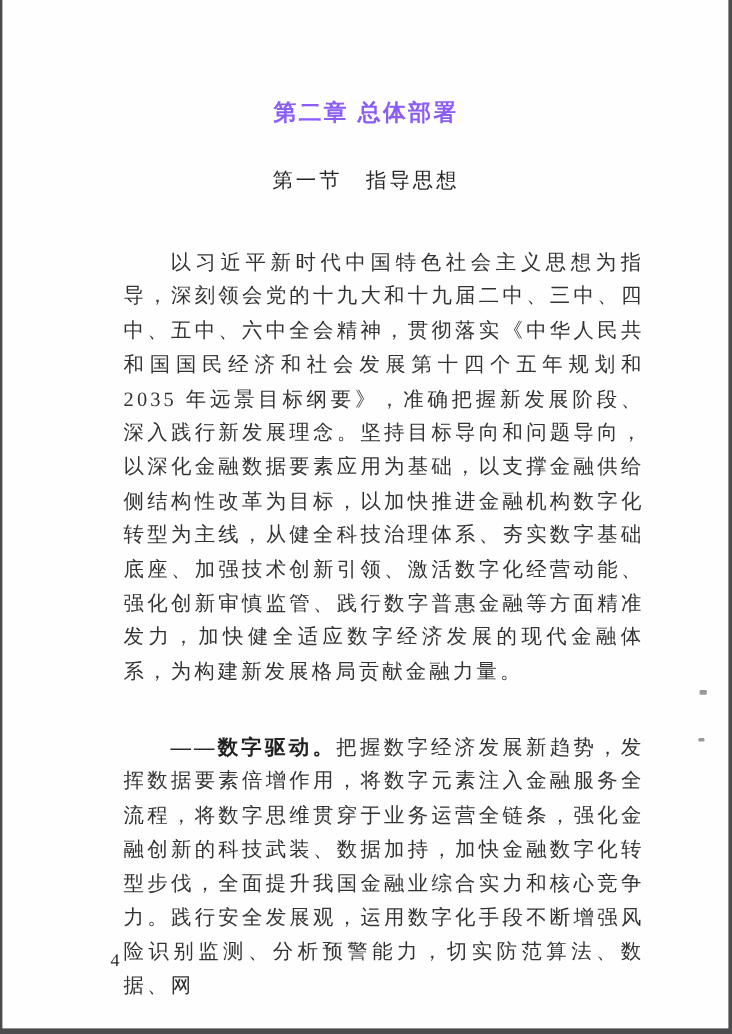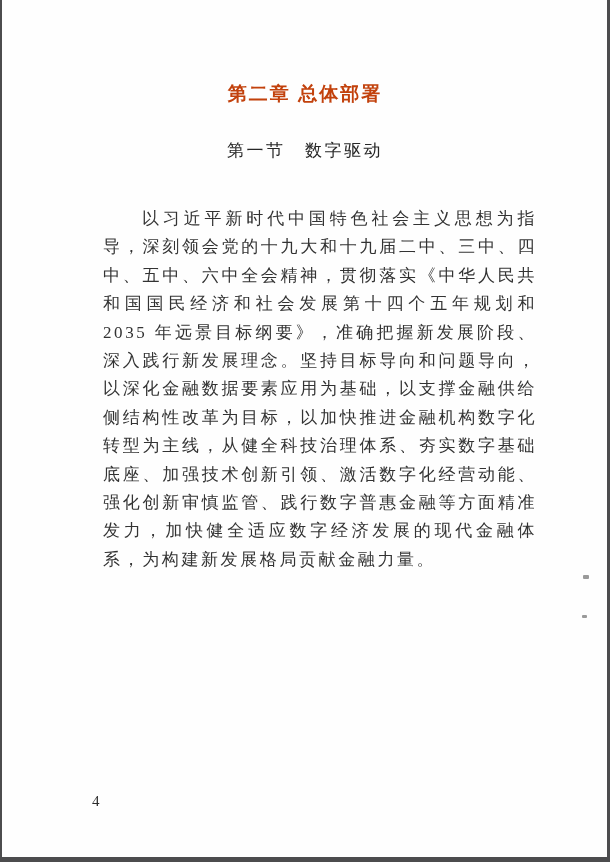--- a/index.html
+++ b/index.html
@@ -29,21 +29,21 @@
   .chapter-title {
     position: absolute;
     left: 0; top: 81px;
     width: 610px;
     margin: 0;
     text-align: center;
     font-family: "Liberation Sans", "DejaVu Sans", sans-serif;
     font-weight: 700;
     font-size: 19px;
     letter-spacing: 2px;
-    color: #c2410c;
+    color: #8b5cf6;
   }
   .section-title {
     position: absolute;
     left: 0;
     width: 610px;
     margin: 0;
     text-align: center;
     font-weight: 500;
     font-size: 17px;
     letter-spacing: 2.5px;
@@ -75,25 +75,26 @@
     color: #2b2b2b;
   }
 </style>
 </head>
 <body>
 
 <div class="page">
 
   <h1 class="chapter-title">第二章 总体部署</h1>
 
-  <h2 class="section-title s1">第一节　数字驱动</h2>
+  <h2 class="section-title s1">第一节　指导思想</h2>
 
   <p class="body-para p1">以习近平新时代中国特色社会主义思想为指导，深刻领会党的十九大和十九届二中、三中、四中、五中、六中全会精神，贯彻落实《中华人民共和国国民经济和社会发展第十四个五年规划和 2035 年远景目标纲要》，准确把握新发展阶段、深入践行新发展理念。坚持目标导向和问题导向，以深化金融数据要素应用为基础，以支撑金融供给侧结构性改革为目标，以加快推进金融机构数字化转型为主线，从健全科技治理体系、夯实数字基础底座、加强技术创新引领、激活数字化经营动能、强化创新审慎监管、践行数字普惠金融等方面精准发力，加快健全适应数字经济发展的现代金融体系，为构建新发展格局贡献金融力量。</p>
 
 
+  <p class="body-para p2"><b class="lead">——数字驱动。</b><span>把握数字经济发展新趋势，发挥数据要素倍增作用，将数字元素注入金融服务全流程，将数字思维贯穿于业务运营全链条，强化金融创新的科技武装、数据加持，加快金融数字化转型步伐，全面提升我国金融业综合实力和核心竞争力。践行安全发展观，运用数字化手段不断增强风险识别监测、分析预警能力，切实防范算法、数据、网</span></p>
 
   <div class="page-number">4</div>
 
   <div class="edge left"></div>
   <div class="edge right"></div>
   <div class="edge bottom"></div>
   <div class="speck sp1"></div>
   <div class="speck sp2"></div>
 
 </div>

